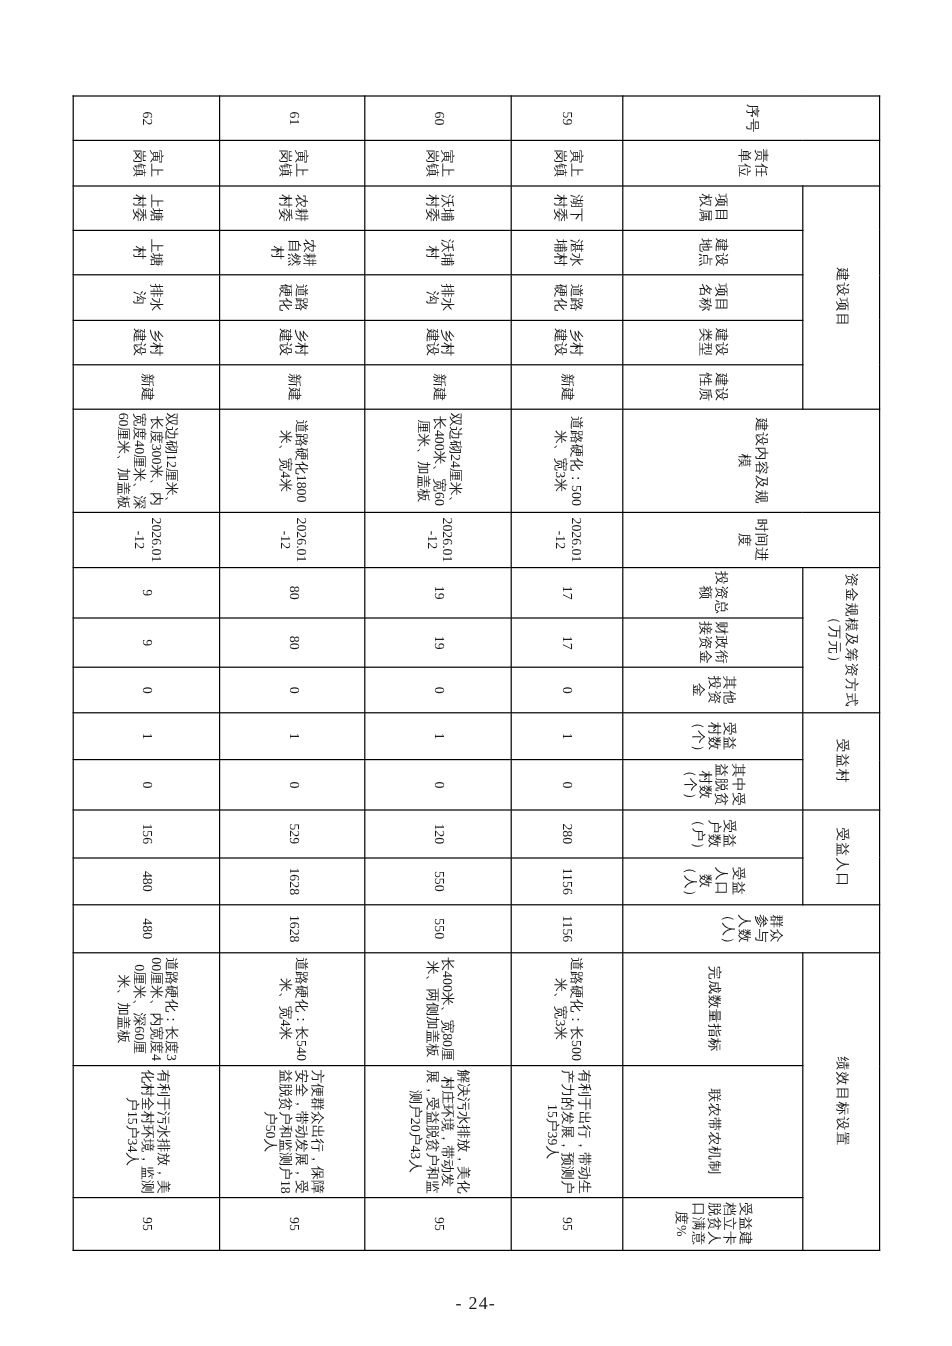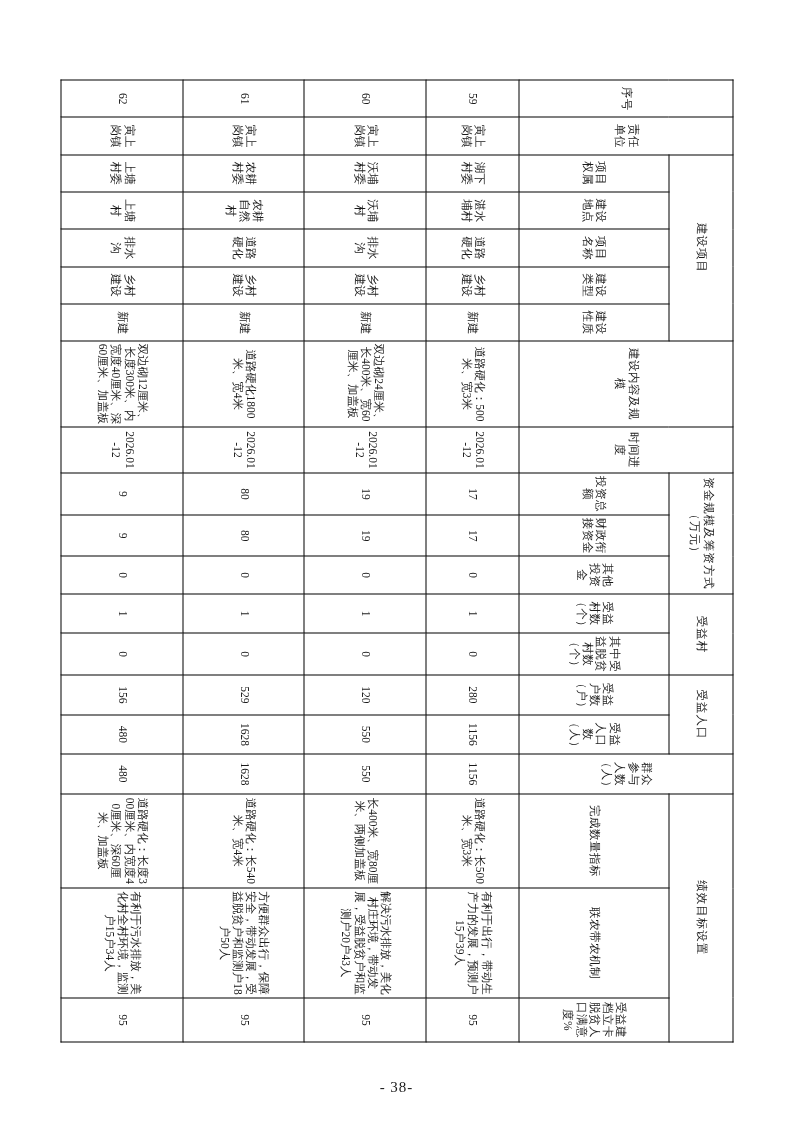--- a/index.html
+++ b/index.html
@@ -230,13 +230,13 @@
           <td class="num">480</td>
           <td class="small">道路硬化：长度300厘米、内宽度40厘米、深60厘米、加盖板</td>
           <td class="small">有利于污水排放，美化村全村环境，监测户15户34人</td>
           <td class="num">95</td>
         </tr>
       </tbody>
     </table>
   </div>
 </div>
 
-<div class="pagenum">- 38-</div>
+<div class="pagenum">- 24-</div>
 
 </body></html>

